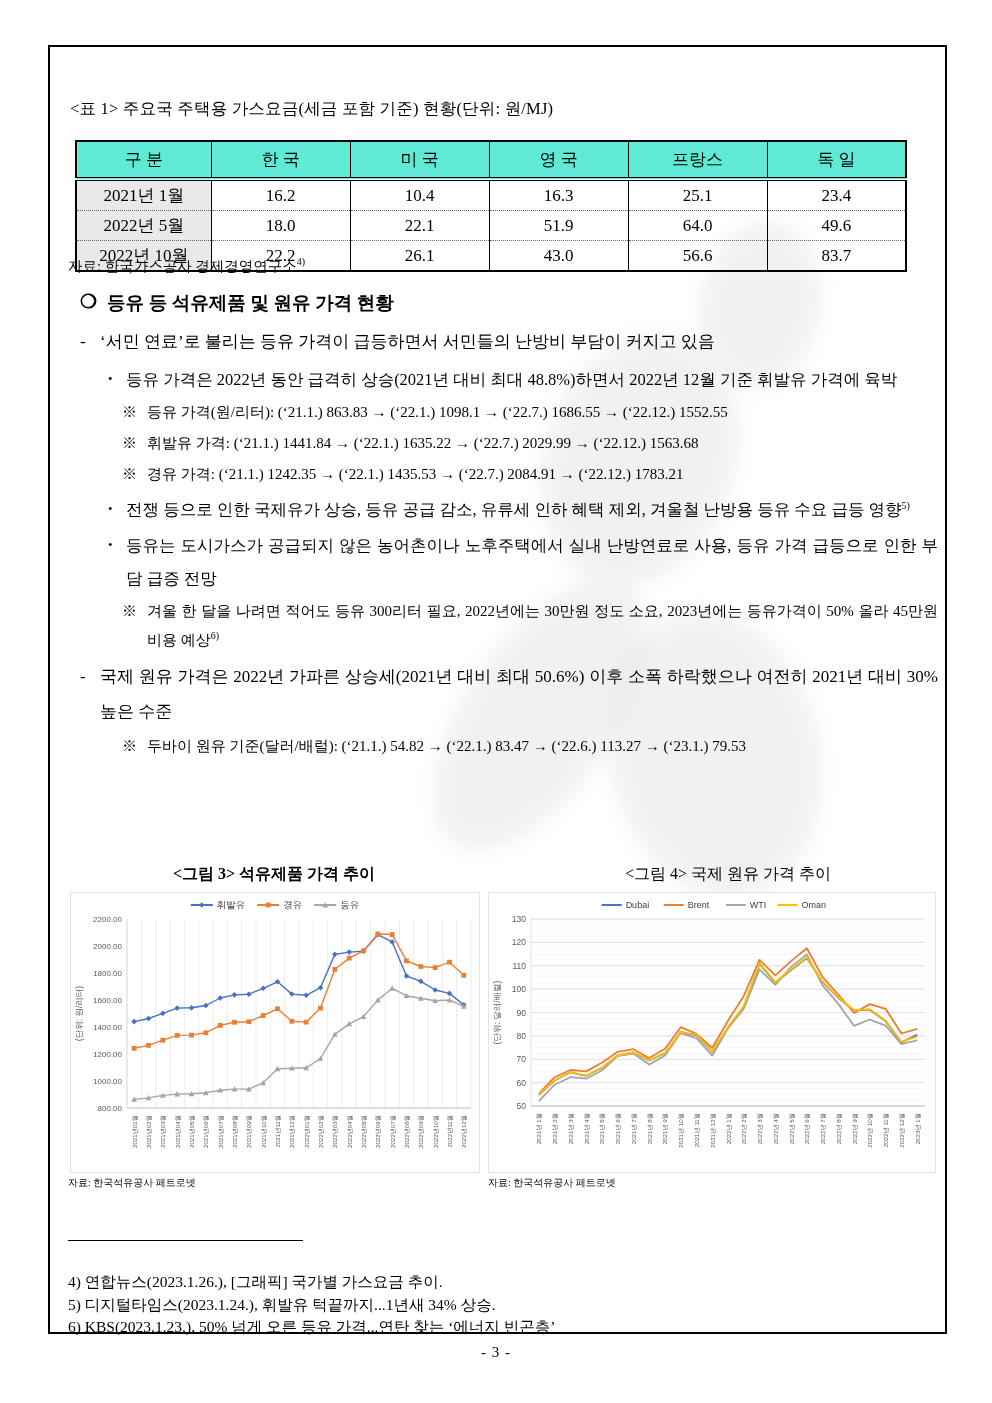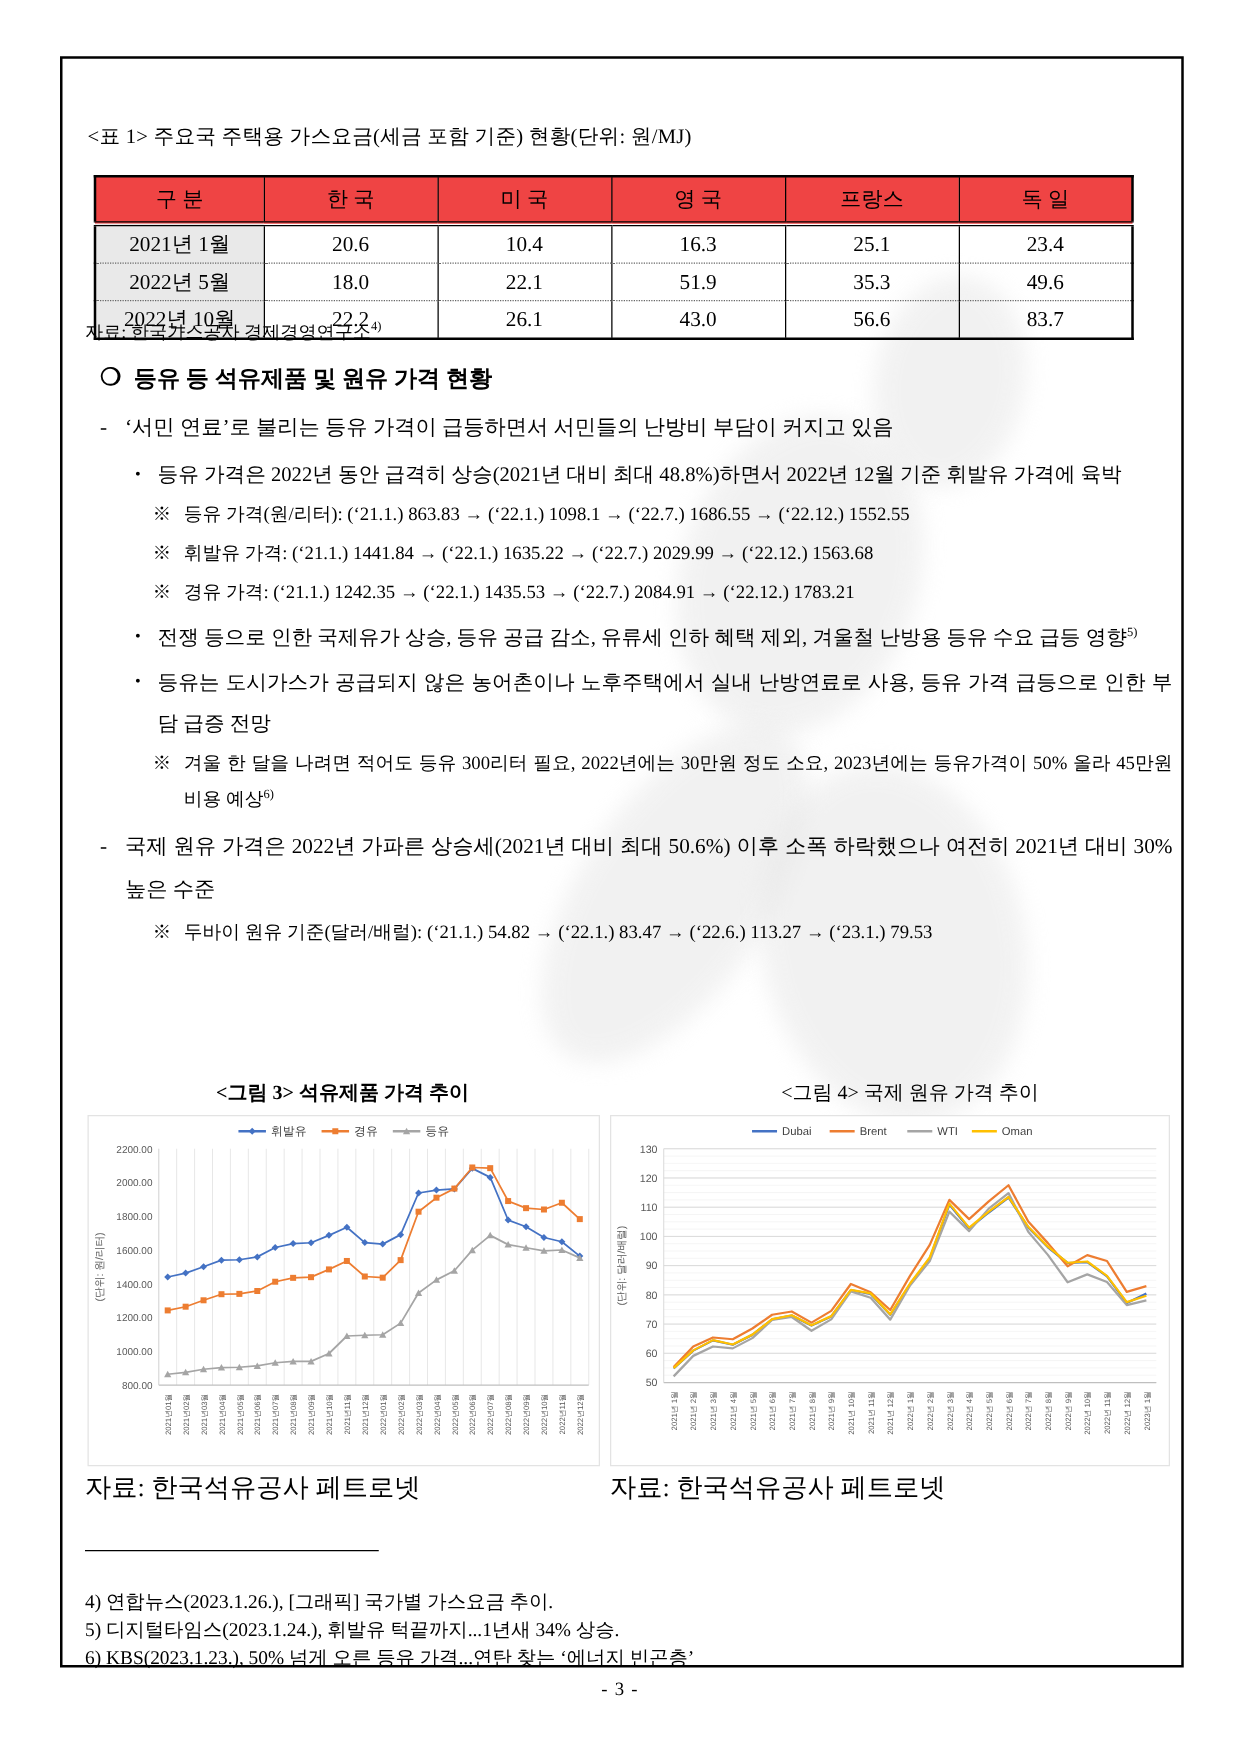--- a/index.html
+++ b/index.html
@@ -9,21 +9,21 @@
   .wm{position:absolute;background:#e2e2e2;opacity:.45;filter:blur(9px);border-radius:50%;}
   .wm-a{left:545px;top:330px;width:190px;height:260px;transform:rotate(18deg);}
   .wm-b{left:465px;top:560px;width:150px;height:310px;transform:rotate(34deg);}
   .wm-c{left:610px;top:610px;width:210px;height:290px;transform:rotate(-12deg);}
   .wm-d{left:700px;top:220px;width:120px;height:170px;transform:rotate(10deg);}
   .border-box{position:absolute;left:48px;top:45px;width:895px;height:1285px;border:2px solid #000;}
   .tbl-title{position:absolute;left:70px;top:98px;font-size:16.5px;letter-spacing:.2px;}
   table.gas-table{position:absolute;left:75px;top:140px;width:830px;border-collapse:collapse;
         table-layout:fixed;font-size:17px;border:2px solid #000;}
   table.gas-table th, table.gas-table td{border-left:1px solid #000;text-align:center;padding:3px 0;}
-  table.gas-table thead th{background:#ef4444;height:29px;border-bottom:4px double #000;font-weight:normal;}
+  table.gas-table thead th{background:#5eead4;height:29px;border-bottom:4px double #000;font-weight:normal;}
   table.gas-table tbody tr{height:28px;}
   table.gas-table tbody tr + tr td{border-top:1px dotted #666;}
   table.gas-table td.rowlabel{background:#e9e9e9;}
   .tbl-source{position:absolute;left:68px;top:256px;font-size:14.5px;}
   sup{font-size:10px;}
   .body-text{position:absolute;left:80px;top:290px;width:858px;}
   .sec-heading{display:flex;gap:10px;font-size:18.5px;font-weight:bold;margin-bottom:10px;}
   .sec-marker{font-size:19px;}
   .para{display:flex;}
   .para .mk{flex:0 0 auto;}
@@ -34,21 +34,21 @@
   .para.dot .mk{width:18px;font-size:13px;padding-top:3px;}
   .para.ref{font-size:15px;line-height:1.95;margin:2px 0 0 42px;}
   .para.ref .mk{width:25px;}
   .fig-caption{position:absolute;top:864px;font-size:16px;text-align:center;}
   .cap3{left:70px;width:408px;font-weight:bold;}
   .cap4{left:504px;width:448px;}
   .chart-box{position:absolute;top:892px;background:#fff;border:1px solid #e3e3e3;}
   .box3{left:70px;}
   .box4{left:488px;}
   .chart-box svg{display:block;font-family:"Liberation Sans","DejaVu Sans",sans-serif;}
-  .fig-source{position:absolute;top:1176px;font-size:21px;}
+  .fig-source{position:absolute;top:1176px;font-size:10px;}
   .src3{left:68px;}
   .src4{left:488px;}
   .fn-rule{position:absolute;left:68px;top:1240px;width:235px;border-top:1.5px solid #000;}
   .footnotes{position:absolute;left:68px;top:1247px;width:840px;font-size:15.5px;line-height:22.5px;margin-top:24px;}
   .page-num{position:absolute;left:0;top:1344px;width:100%;text-align:center;font-size:15px;letter-spacing:1px;}
 </style>
 </head>
 <body>
 
 <div class="page">
@@ -79,32 +79,32 @@
           <th>한 국</th>
           <th>미 국</th>
           <th>영 국</th>
           <th>프랑스</th>
           <th>독 일</th>
         </tr>
     </thead>
     <tbody>
         <tr>
           <td class="rowlabel">2021년 1월</td>
-          <td>20.6</td>
+          <td>16.2</td>
           <td>10.4</td>
           <td>16.3</td>
           <td>25.1</td>
           <td>23.4</td>
         </tr>
         <tr>
           <td class="rowlabel">2022년 5월</td>
           <td>18.0</td>
           <td>22.1</td>
           <td>51.9</td>
-          <td>35.3</td>
+          <td>64.0</td>
           <td>49.6</td>
         </tr>
         <tr>
           <td class="rowlabel">2022년 10월</td>
           <td>22.2</td>
           <td>26.1</td>
           <td>43.0</td>
           <td>56.6</td>
           <td>83.7</td>
         </tr>

